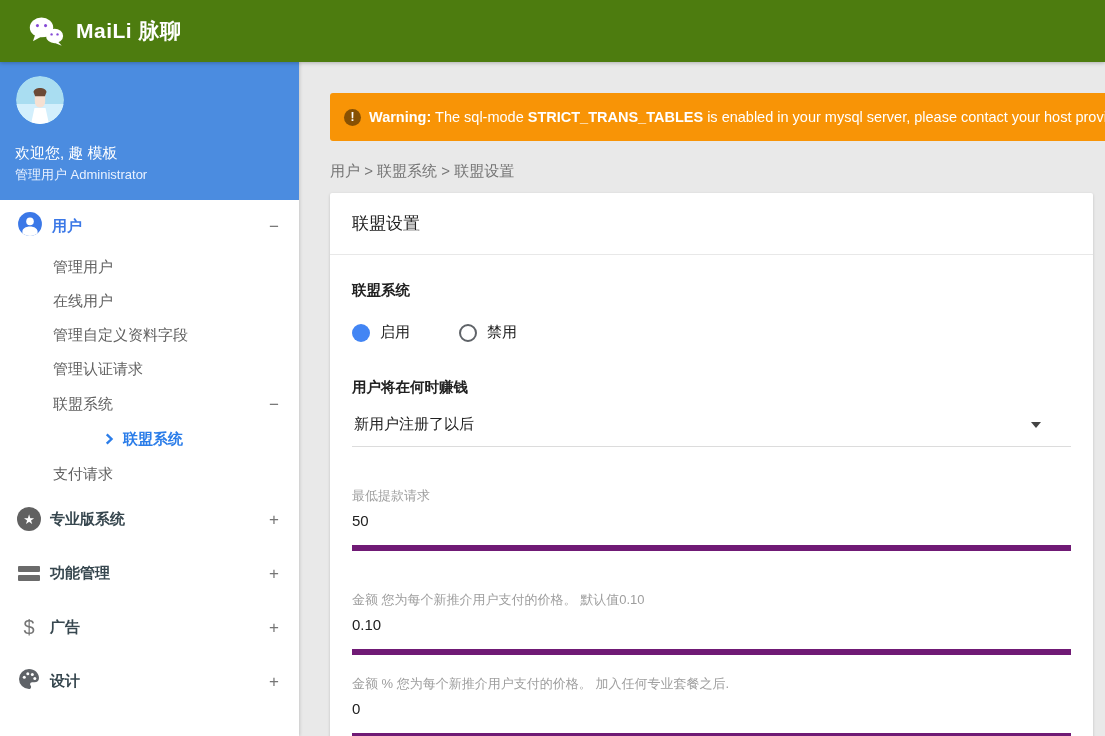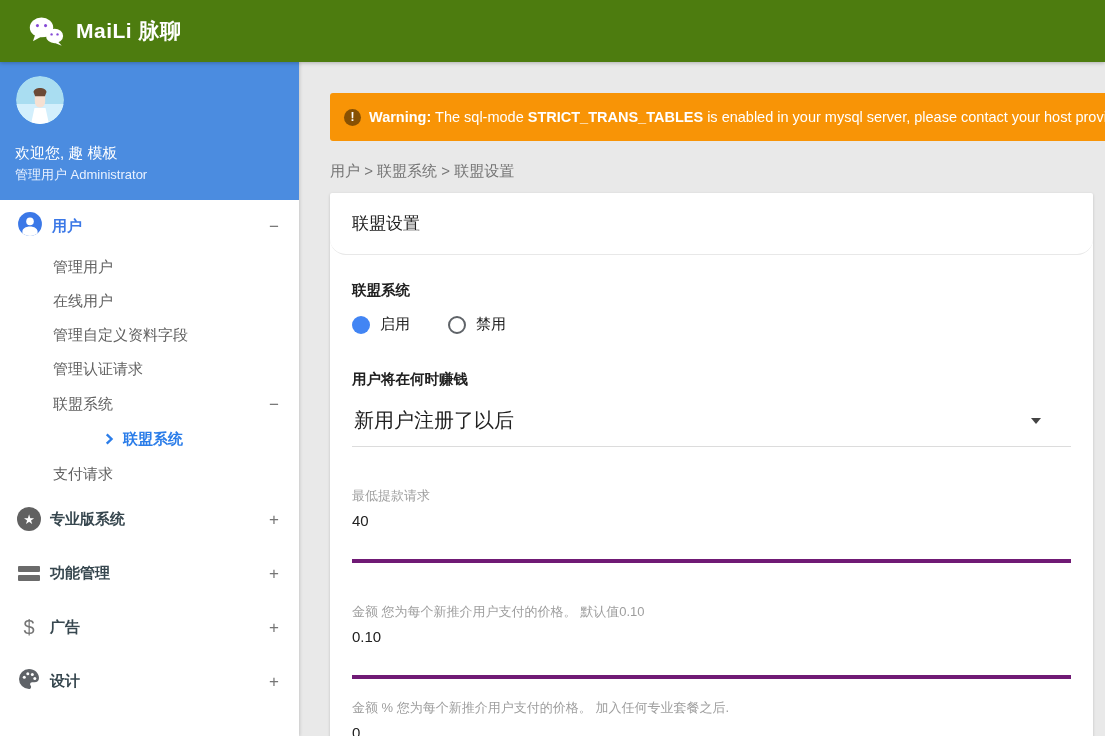--- a/index.html
+++ b/index.html
@@ -74,44 +74,44 @@
   .breadcrumb {
     position:absolute; left:31px; top:100px; font-size:15px; color:#757575;
   }
 
   .card {
     position:absolute; left:31px; top:131px; width:763px;
     background:#fff; border-radius:2px; box-shadow:0 1px 3px rgba(0,0,0,.18);
     padding-bottom:30px;
   }
   .card-title {
-    padding:19px 22px; font-size:17px; color:#212121; border-bottom:1px solid #e8e8e8;border-radius:16px;
+    padding:19px 22px; font-size:17px; color:#212121; border-bottom:1px solid #e8e8e8;
   }
   .card-body { padding:0 22px; }
 
   .group-label { margin-top:26px; font-size:14.5px; font-weight:bold; color:#212121; }
-  .radio-row { margin-top:15px; display:flex; align-items:flex-end; gap:38px; }
+  .radio-row { margin-top:23px; display:flex; align-items:flex-end; gap:49px; }
   .radio-opt { display:flex; align-items:center; gap:10px; font-size:15px; color:#212121; cursor:pointer; }
   .radio-dot { width:18px; height:18px; border-radius:50%; }
   .radio-dot.on  { background:#4285f4; }
   .radio-dot.off { border:2px solid #5f6368; background:#fff; }
 
   .select-group { margin-top:36px; }
   .select-box {
     margin-top:14px; display:flex; align-items:center;
     border-bottom:1px solid #dcdcdc; padding:4px 2px 12px 2px; cursor:pointer;
   }
-  .select-value { font-size:20px; color:#212121; }
+  .select-value { font-size:15px; color:#212121; }
   .caret-down {
     margin-left:auto; width:0; height:0; margin-right:28px;
     border-left:5px solid transparent; border-right:5px solid transparent;
     border-top:6px solid #444;
   }
 
-  .field { border-bottom:4px solid #701a75; padding-bottom:30px; }
+  .field { border-bottom:6px solid #701a75; padding-bottom:16px; }
   .field.mt40 { margin-top:40px; }
   .field.mt20 { margin-top:20px; }
   .field .flabel { font-size:13px; color:#9e9e9e; }
   .field .fvalue { font-size:15px; color:#212121; margin-top:7px; }
 </style>
 </head>
 <body>
 
 <div class="app-header">
   <span class="logo-icon">
@@ -269,21 +269,21 @@
       <div class="select-group">
         <div class="group-label" style="margin-top:0">用户将在何时赚钱</div>
         <div class="select-box">
           <span class="select-value">新用户注册了以后</span>
           <span class="caret-down"></span>
         </div>
       </div>
 
       <div class="field mt40">
         <div class="flabel">最低提款请求</div>
-        <div class="fvalue">40</div>
+        <div class="fvalue">50</div>
       </div>
 
       <div class="field mt40">
         <div class="flabel">金额 您为每个新推介用户支付的价格。 默认值0.10</div>
         <div class="fvalue">0.10</div>
       </div>
 
       <div class="field mt20">
         <div class="flabel">金额 % 您为每个新推介用户支付的价格。 加入任何专业套餐之后.</div>
         <div class="fvalue">0</div>

